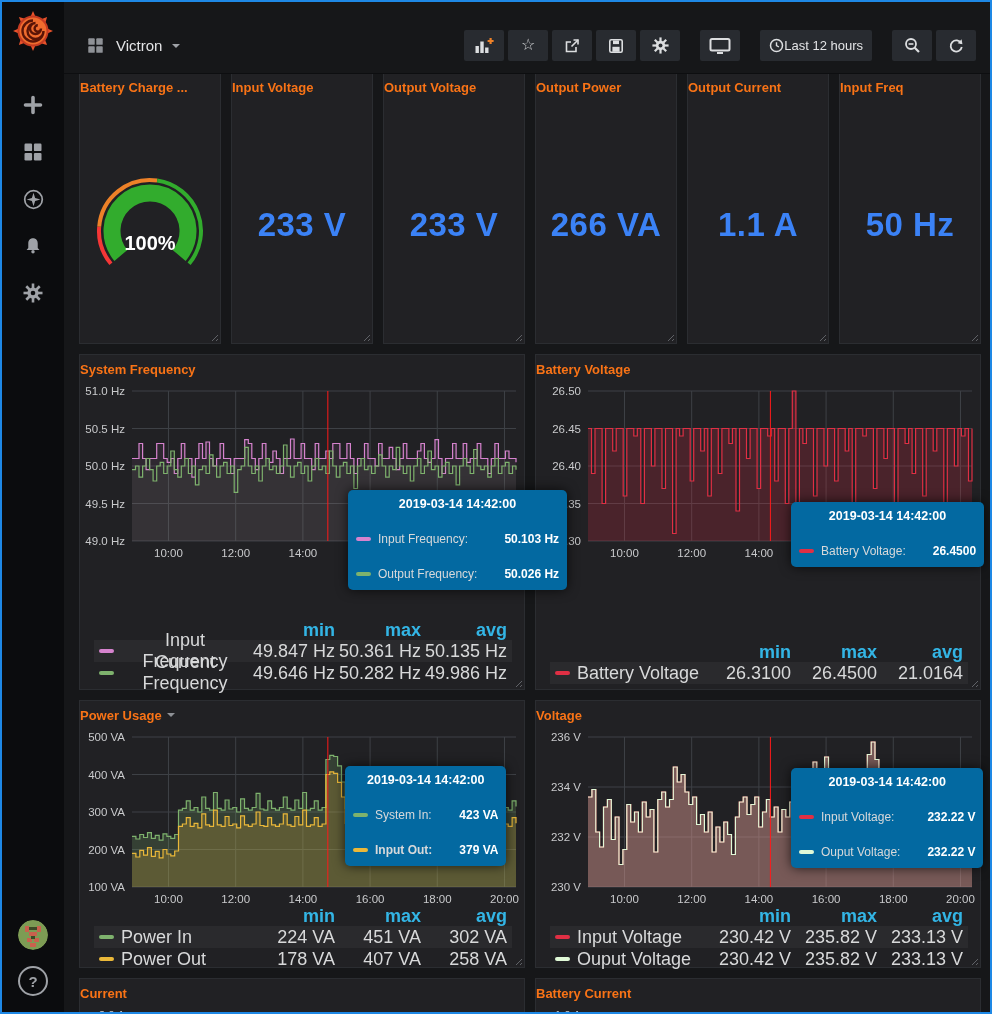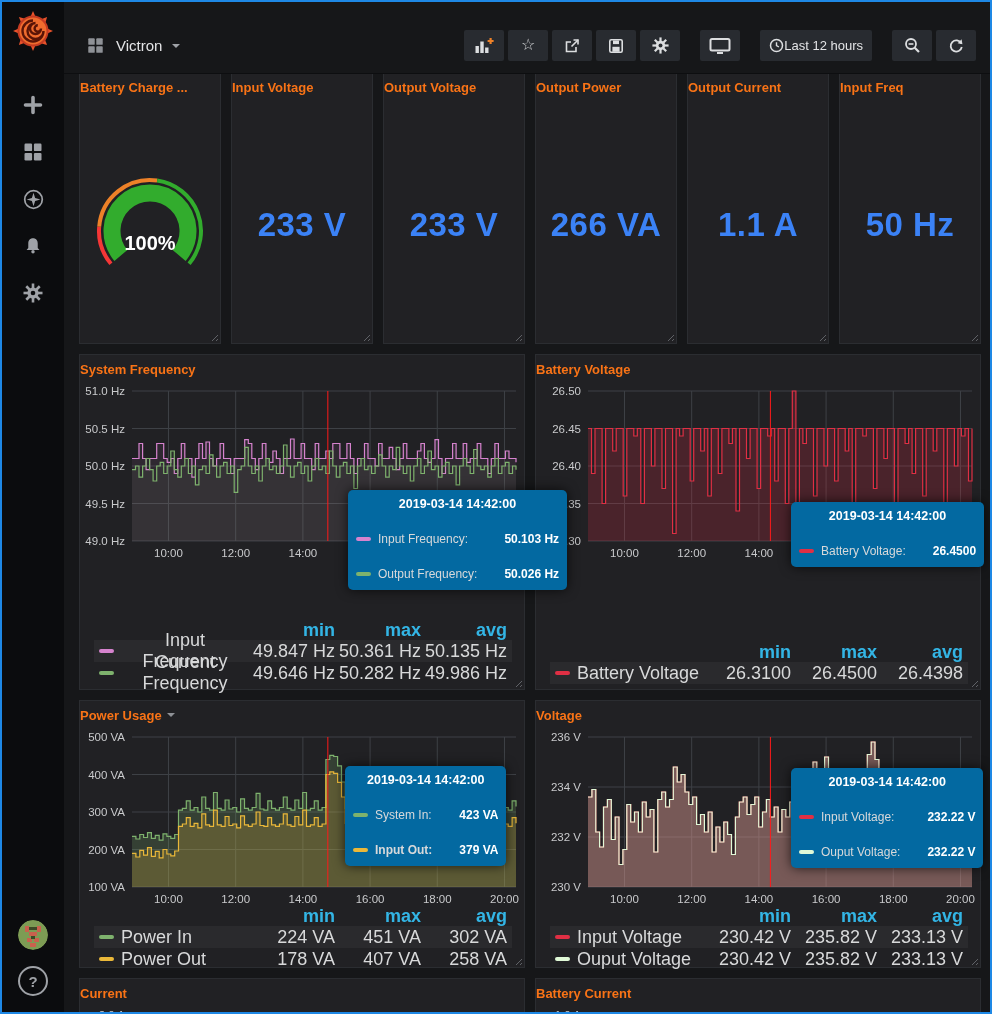--- a/index.html
+++ b/index.html
@@ -398,21 +398,21 @@
               <div class="lcell">max</div>
               <div class="lcell">avg</div>
             </div>
             <div class="lrow stripe">
               <div class="lname">
                 <span class="swatch" style="background: rgb(224, 47, 68);"></span>
                 <span>Battery Voltage</span>
               </div>
               <div class="lcell">26.3100</div>
               <div class="lcell">26.4500</div>
-              <div class="lcell">26.4398</div>
+              <div class="lcell">21.0164</div>
             </div>
           </div>
           <span class="rhandle"></span>
         </div>
       </div>
     <div class="prow" id="row3" style="height:268px;">
         <div class="panel">
           <div class="panel-header">
             <span>Power Usage</span>
             <span class="menu-caret"></span>

